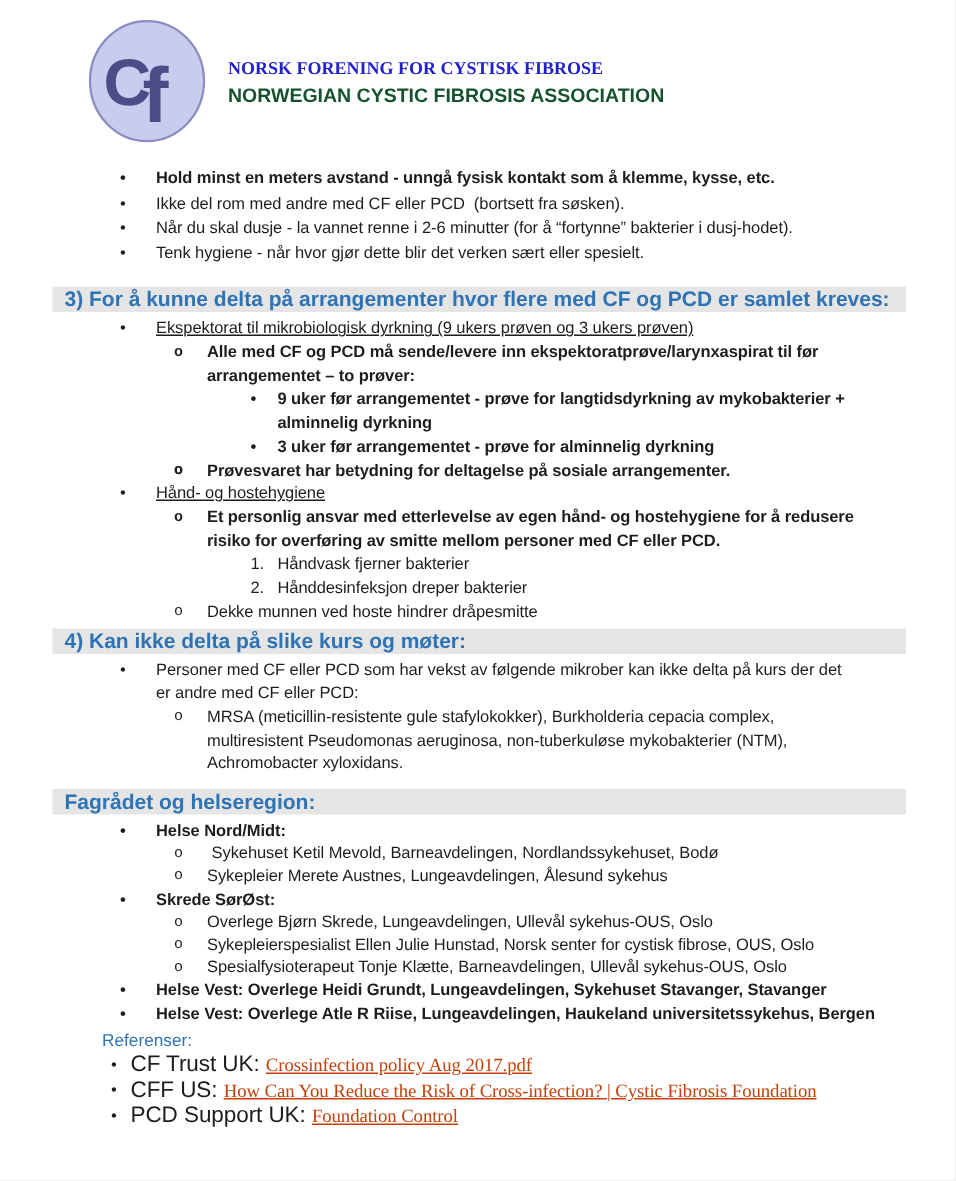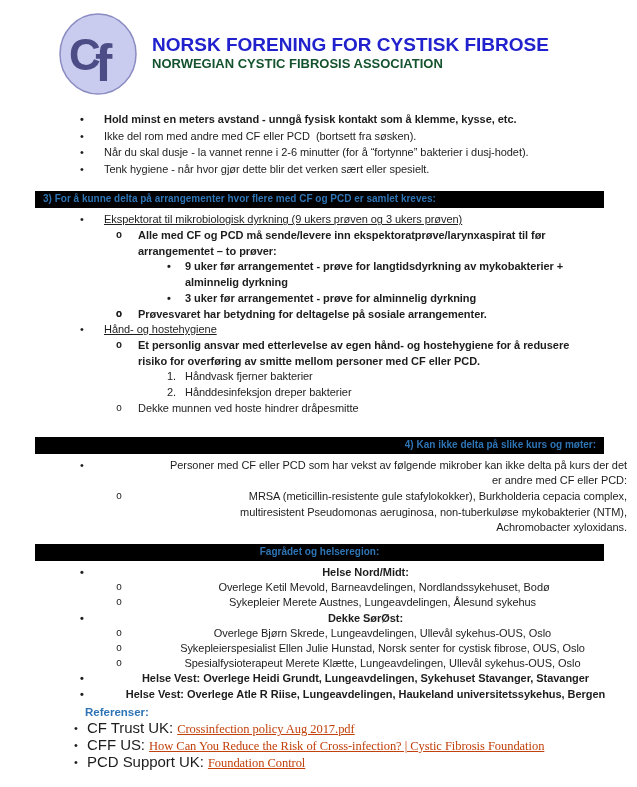--- a/index.html
+++ b/index.html
@@ -9,54 +9,54 @@
     margin:0 auto;
     background:#ffffff;
     overflow:hidden;
     font-family:"Liberation Sans",sans-serif;
     color:#1d1d1d;
   }
   
   .header{display:flex;align-items:flex-start;padding:12px 0 0 58px;}
   .logo{flex:0 0 auto;}
   .titles{margin:22px 0 0 14px;}
-  .title{color:#2121CE;font-weight:bold;font-size:19px;line-height:22px;letter-spacing:0;}
+  .title{color:#2121CE;font-weight:bold;font-size:12px;line-height:22px;letter-spacing:0;font-family:Liberation Serif, serif;}
   .subtitle{color:#14532d;font-weight:bold;font-size:13px;line-height:16px;}
   
   .content{padding:15px 10px 0 35px;}
   .sec{margin:0;}
   .sec-2{margin-top:14px;}
-  .sec-3{margin-top:20px;text-align:right;}
-  .sec-4{margin-top:8px;text-align:center;}
+  .sec-3{margin-top:2px;}
+  .sec-4{margin-top:8px;}
   .sec-5{margin-top:2px;}
   .bar{
-    background:#000000;
+    background:#e5e5e5;
     color:#2E74B5;
     font-weight:bold;
-    font-size:10px;
+    font-size:14px;
     line-height:14px;
     padding:1px 8px 2px 8px;
     margin:0 23px 4px 0;
   }
   .list{margin:0;}
   .row{position:relative;font-size:11px;line-height:15.7px;letter-spacing:-0.05px;}
   .sec-1 .row{line-height:16.6px;}
   .sec-4 .row{line-height:15.2px;}
   .row .txt{white-space:pre-wrap;display:block;}
   .row .mk{position:absolute;top:0;}
   .lvl1{padding-left:69px;} .lvl1>.mk{left:45px;}
   .lvl2{padding-left:103px;} .lvl2>.mk{left:81px;}
   .lvl3{padding-left:150px;} .lvl3>.mk{left:132px;}
   .mk.circle{font-family:"Liberation Mono",monospace;font-size:10px;}
   .b{font-weight:bold;}
   .u .txt{text-decoration:underline;}
   
   .ref-title{
-    color:#2E74B5;font-weight:bold;font-size:11.5px;line-height:16px;
-    margin-left:50px;
+    color:#2E74B5;font-weight:normal;font-size:11.5px;line-height:16px;
+    margin-left:33px;
   }
   .ref-row{padding-left:52px;line-height:16.3px;}
   .ref-row>.mk{left:39px;}
   .ref-label{font-weight:normal;font-size:15px;}
   .ref-link{
     font-family:"Liberation Serif",serif;
     font-size:12.5px;
     color:#c2410c;
     text-decoration:underline;
     cursor:pointer;
@@ -168,41 +168,41 @@
       </section>
       <section class="sec sec-4">
         <div class="bar">Fagrådet og helseregion:</div>
         <div class="list">
           <div class="row lvl1 b">
             <span class="mk">•</span>
             <span class="txt">Helse Nord/Midt:</span>
           </div>
           <div class="row lvl2">
             <span class="mk circle">o</span>
-            <span class="txt"> Overlege Ketil Mevold, Barneavdelingen, Nordlandssykehuset, Bodø</span>
+            <span class="txt"> Sykehuset Ketil Mevold, Barneavdelingen, Nordlandssykehuset, Bodø</span>
           </div>
           <div class="row lvl2">
             <span class="mk circle">o</span>
             <span class="txt">Sykepleier Merete Austnes, Lungeavdelingen, Ålesund sykehus</span>
           </div>
           <div class="row lvl1 b">
             <span class="mk">•</span>
-            <span class="txt">Dekke SørØst:</span>
+            <span class="txt">Skrede SørØst:</span>
           </div>
           <div class="row lvl2">
             <span class="mk circle">o</span>
             <span class="txt">Overlege Bjørn Skrede, Lungeavdelingen, Ullevål sykehus-OUS, Oslo</span>
           </div>
           <div class="row lvl2">
             <span class="mk circle">o</span>
             <span class="txt">Sykepleierspesialist Ellen Julie Hunstad, Norsk senter for cystisk fibrose, OUS, Oslo</span>
           </div>
           <div class="row lvl2">
             <span class="mk circle">o</span>
-            <span class="txt">Spesialfysioterapeut Merete Klætte, Lungeavdelingen, Ullevål sykehus-OUS, Oslo</span>
+            <span class="txt">Spesialfysioterapeut Tonje Klætte, Barneavdelingen, Ullevål sykehus-OUS, Oslo</span>
           </div>
           <div class="row lvl1 b">
             <span class="mk">•</span>
             <span class="txt">Helse Vest: Overlege Heidi Grundt, Lungeavdelingen, Sykehuset Stavanger, Stavanger</span>
           </div>
           <div class="row lvl1 b">
             <span class="mk">•</span>
             <span class="txt">Helse Vest: Overlege Atle R Riise, Lungeavdelingen, Haukeland universitetssykehus, Bergen</span>
           </div>
         </div>

